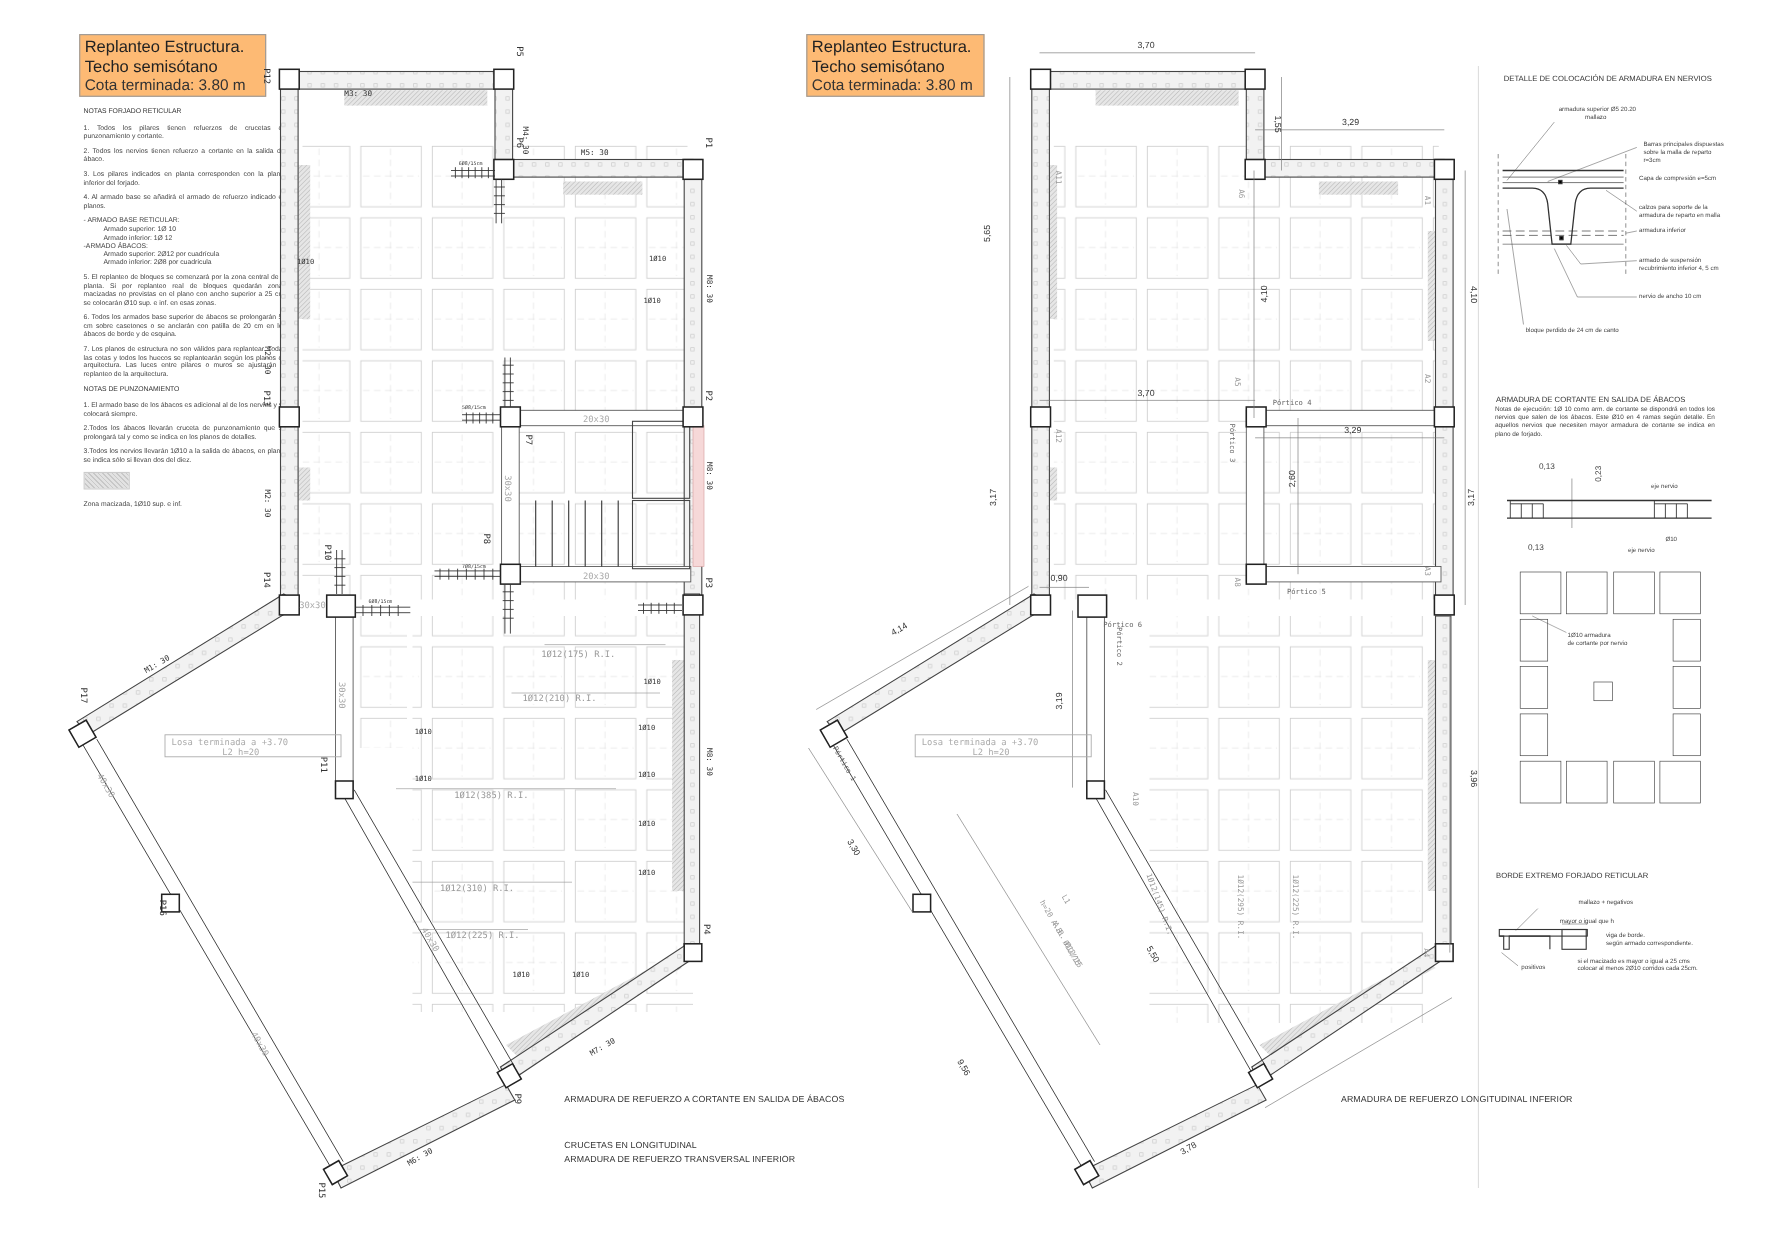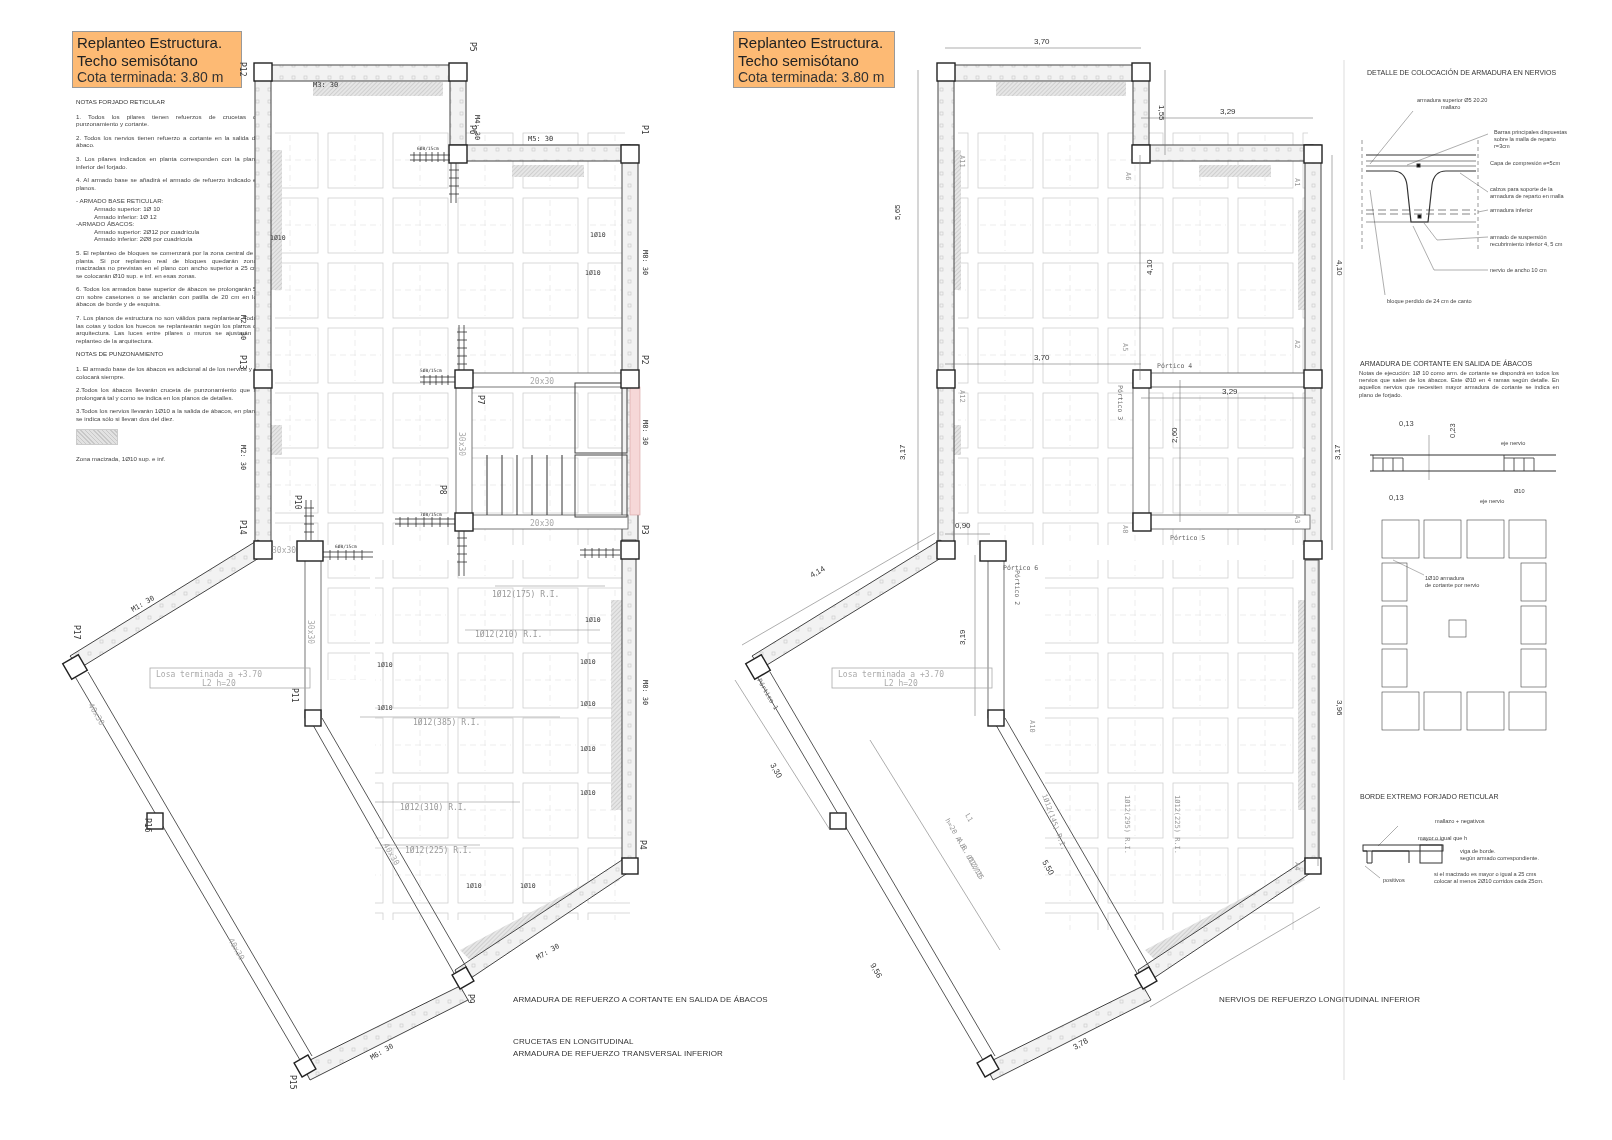--- a/index.html
+++ b/index.html
@@ -54,21 +54,21 @@
 
 <div class="caption" style="left:513px;top:980px;">ARMADURA DE REFUERZO A CORTANTE EN SALIDA DE ÁBACOS</div>
 <div class="caption" style="left:513px;top:1034px;">ARMADURA DE REFUERZO TRANSVERSAL INFERIOR</div>
 <div class="caption" style="left:513px;top:1022px;">CRUCETAS EN LONGITUDINAL</div>
 
 <div class="title-box" style="left:733px;top:31px;width:150px;">
   <div class="t1">Replanteo Estructura.</div>
   <div class="t1">Techo semisótano</div>
   <div class="t2">Cota terminada: 3.80 m</div>
 </div>
-<div class="caption" style="left:1219px;top:980px;">NERVIOS DE REFUERZO LONGITUDINAL INFERIOR</div>
+<div class="caption" style="left:1219px;top:980px;">ARMADURA DE REFUERZO LONGITUDINAL INFERIOR</div>
 
 <div class="det-title" style="left:1367px;top:69px;">DETALLE DE COLOCACIÓN DE ARMADURA EN NERVIOS</div>
 <div class="det-note" style="left:1417px;top:97px;">armadura superior Ø5 20.20</div>
 <div class="det-note" style="left:1441px;top:104px;">mallazo</div>
 <div class="det-note" style="left:1494px;top:129px;">Barras principales dispuestas</div>
 <div class="det-note" style="left:1494px;top:136px;">sobre la malla de reparto</div>
 <div class="det-note" style="left:1494px;top:143px;">r=3cm</div>
 <div class="det-note" style="left:1490px;top:160px;">Capa de compresión e=5cm</div>
 <div class="det-note" style="left:1490px;top:186px;">calzos para soporte de la</div>
 <div class="det-note" style="left:1490px;top:193px;">armadura de reparto en malla</div>

